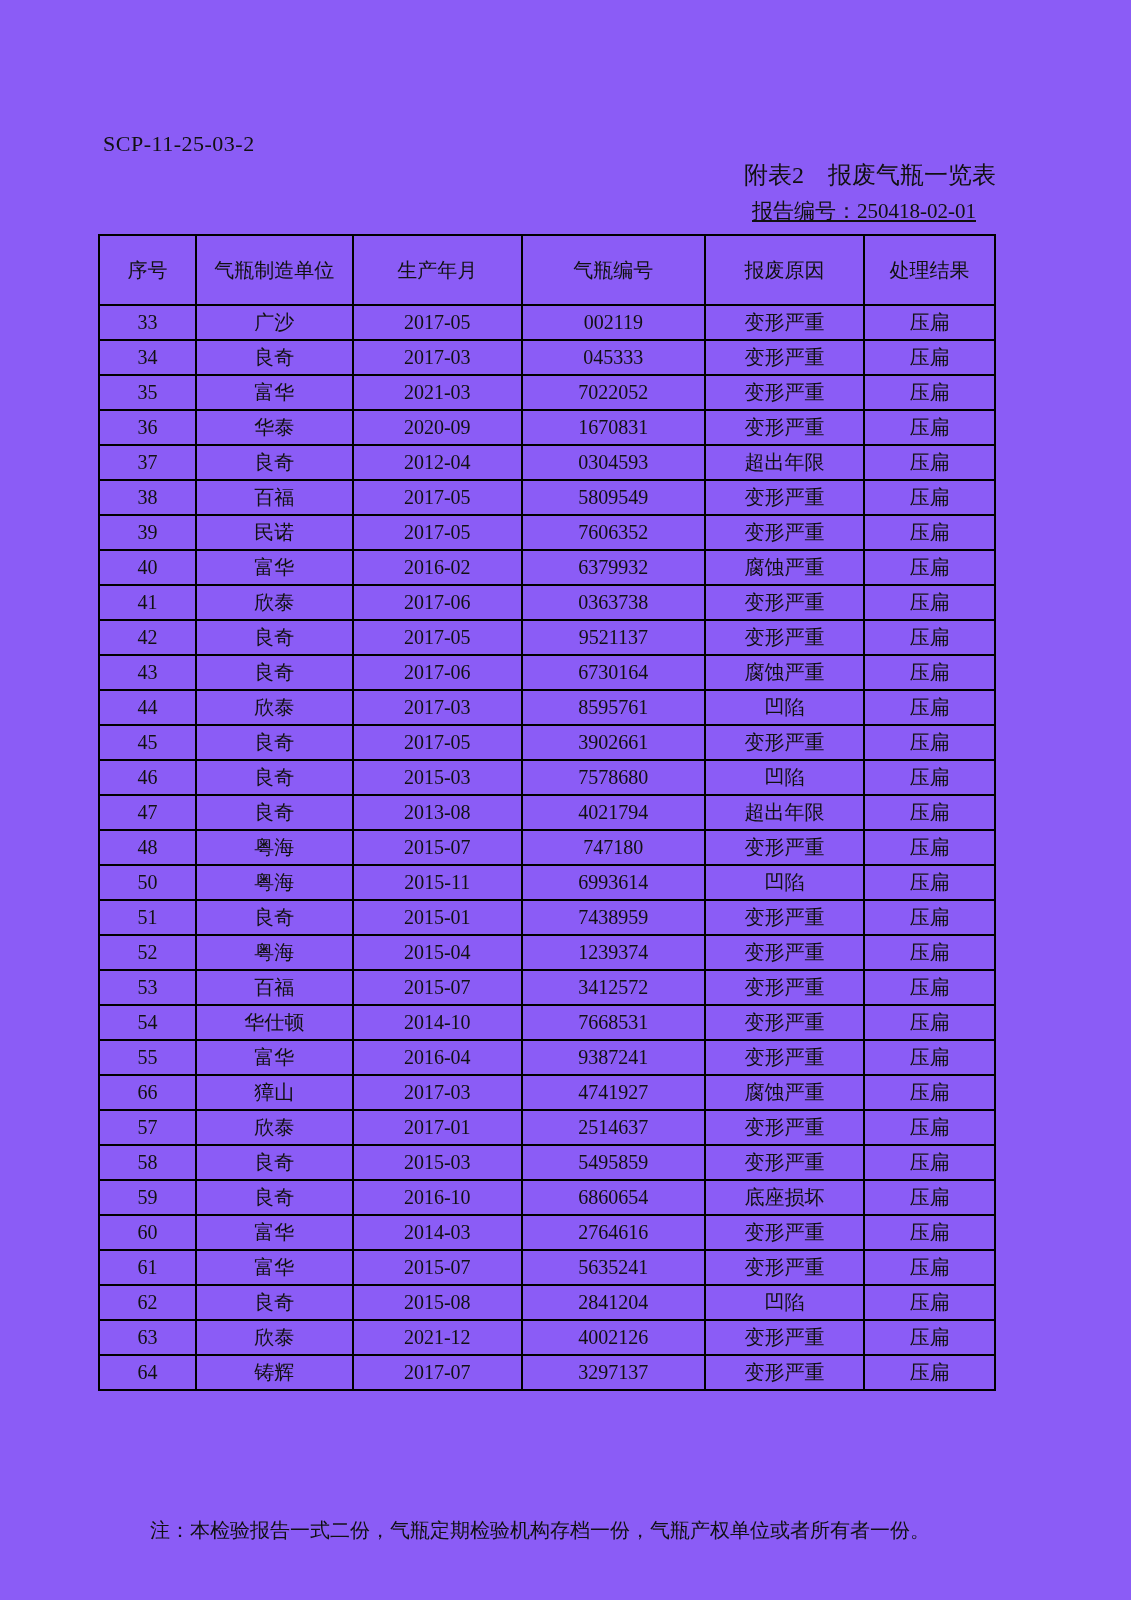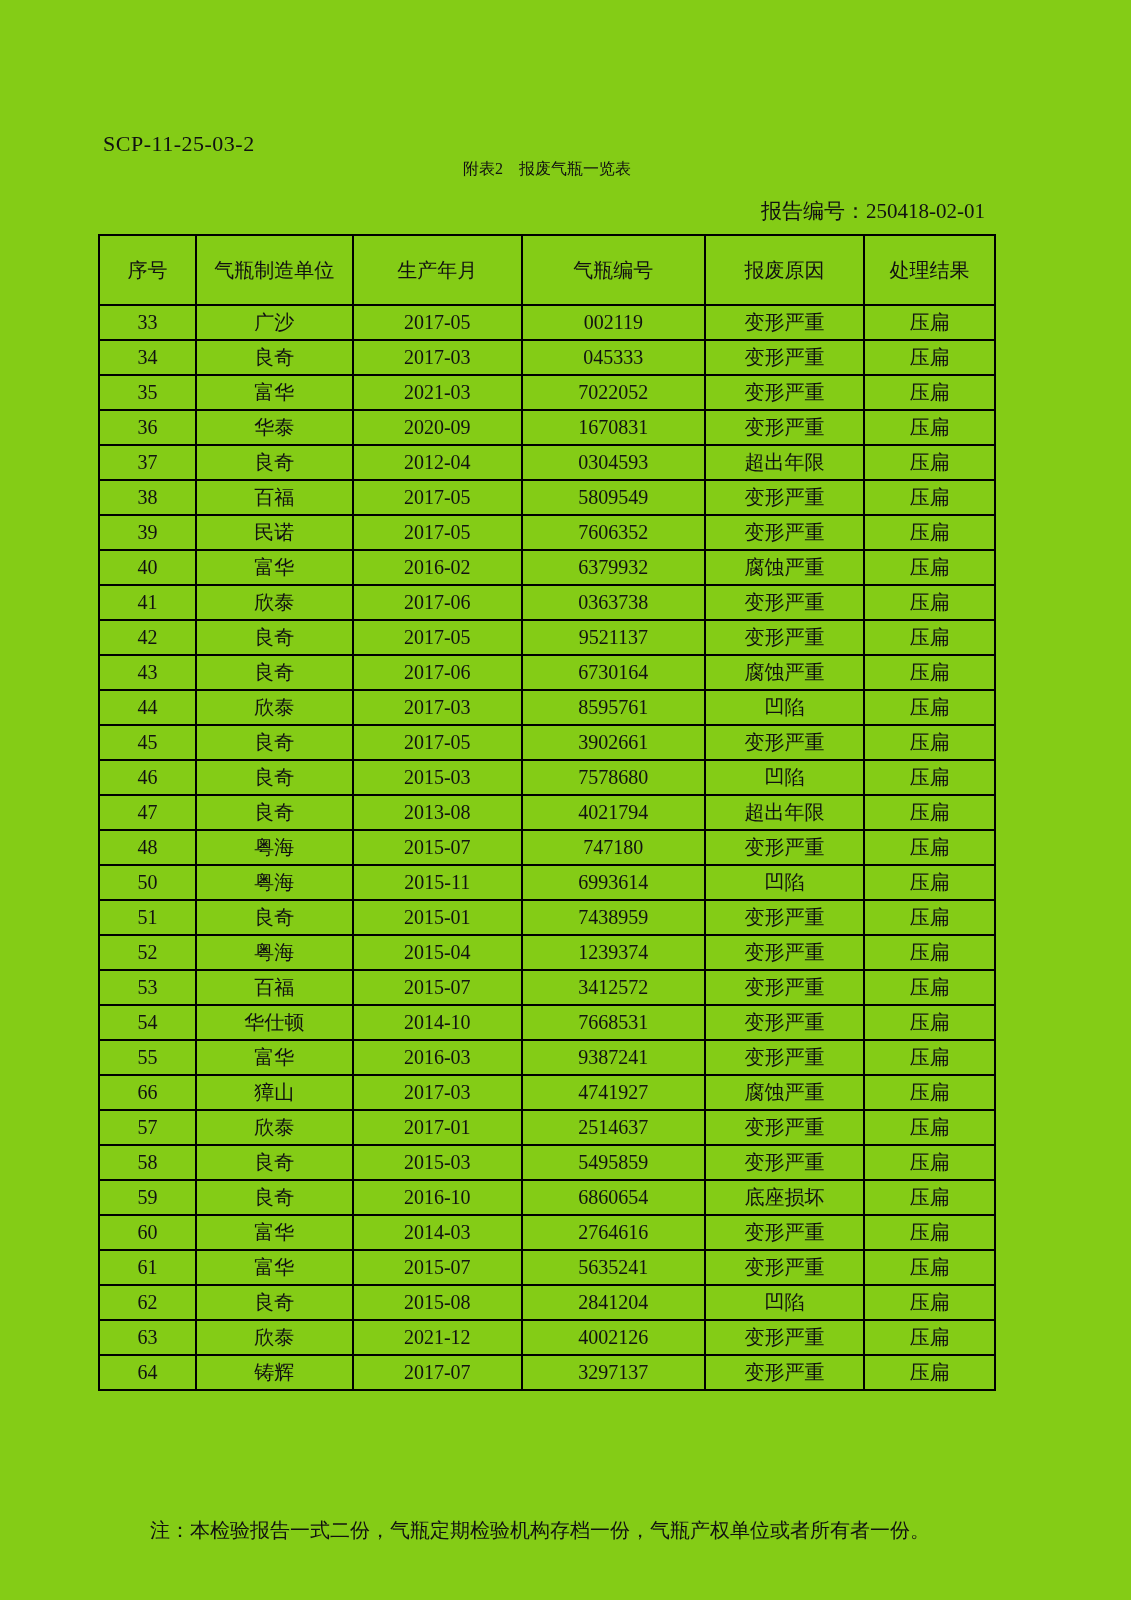--- a/index.html
+++ b/index.html
@@ -1,46 +1,47 @@
 <!DOCTYPE html>
 <html><head>
 <meta charset="utf-8">
 <style>
   * { margin: 0; padding: 0; box-sizing: border-box; }
   html, body { background: #e8e8e8; }
   .page {
     position: relative;
     width: 1131px;
     height: 1600px;
-    background: #84cc16;
+    background: #8b5cf6;
     font-family: "Liberation Serif", "DejaVu Serif", serif;
     color: #111111;
     overflow: hidden;
     margin: 0 auto;
   }
   .doc-code {
     position: absolute;
     left: 103px;
     top: 131px;
     font-size: 22px;
     letter-spacing: 0.5px;
   }
   .title {
     position: absolute;
     left: 98px;
     top: 159px;
     width: 898px;
-    text-align: center;
-    font-size: 16px;
+    text-align: right;
+    font-size: 24px;
   }
   .report-no {
     position: absolute;
     top: 197px;
-    right: 146px;
+    right: 155px;
     font-size: 21px;
+    text-decoration: underline;
   }
   table.cyl-table {
     position: absolute;
     left: 98px;
     top: 234px;
     width: 898px;
     border-collapse: collapse;
     table-layout: fixed;
   }
   table.cyl-table th,
@@ -260,21 +261,21 @@
           <td>54</td>
           <td>华仕顿</td>
           <td>2014-10</td>
           <td>7668531</td>
           <td>变形严重</td>
           <td>压扁</td>
         </tr>
         <tr>
           <td>55</td>
           <td>富华</td>
-          <td>2016-03</td>
+          <td>2016-04</td>
           <td>9387241</td>
           <td>变形严重</td>
           <td>压扁</td>
         </tr>
         <tr>
           <td>66</td>
           <td>獐山</td>
           <td>2017-03</td>
           <td>4741927</td>
           <td>腐蚀严重</td>

